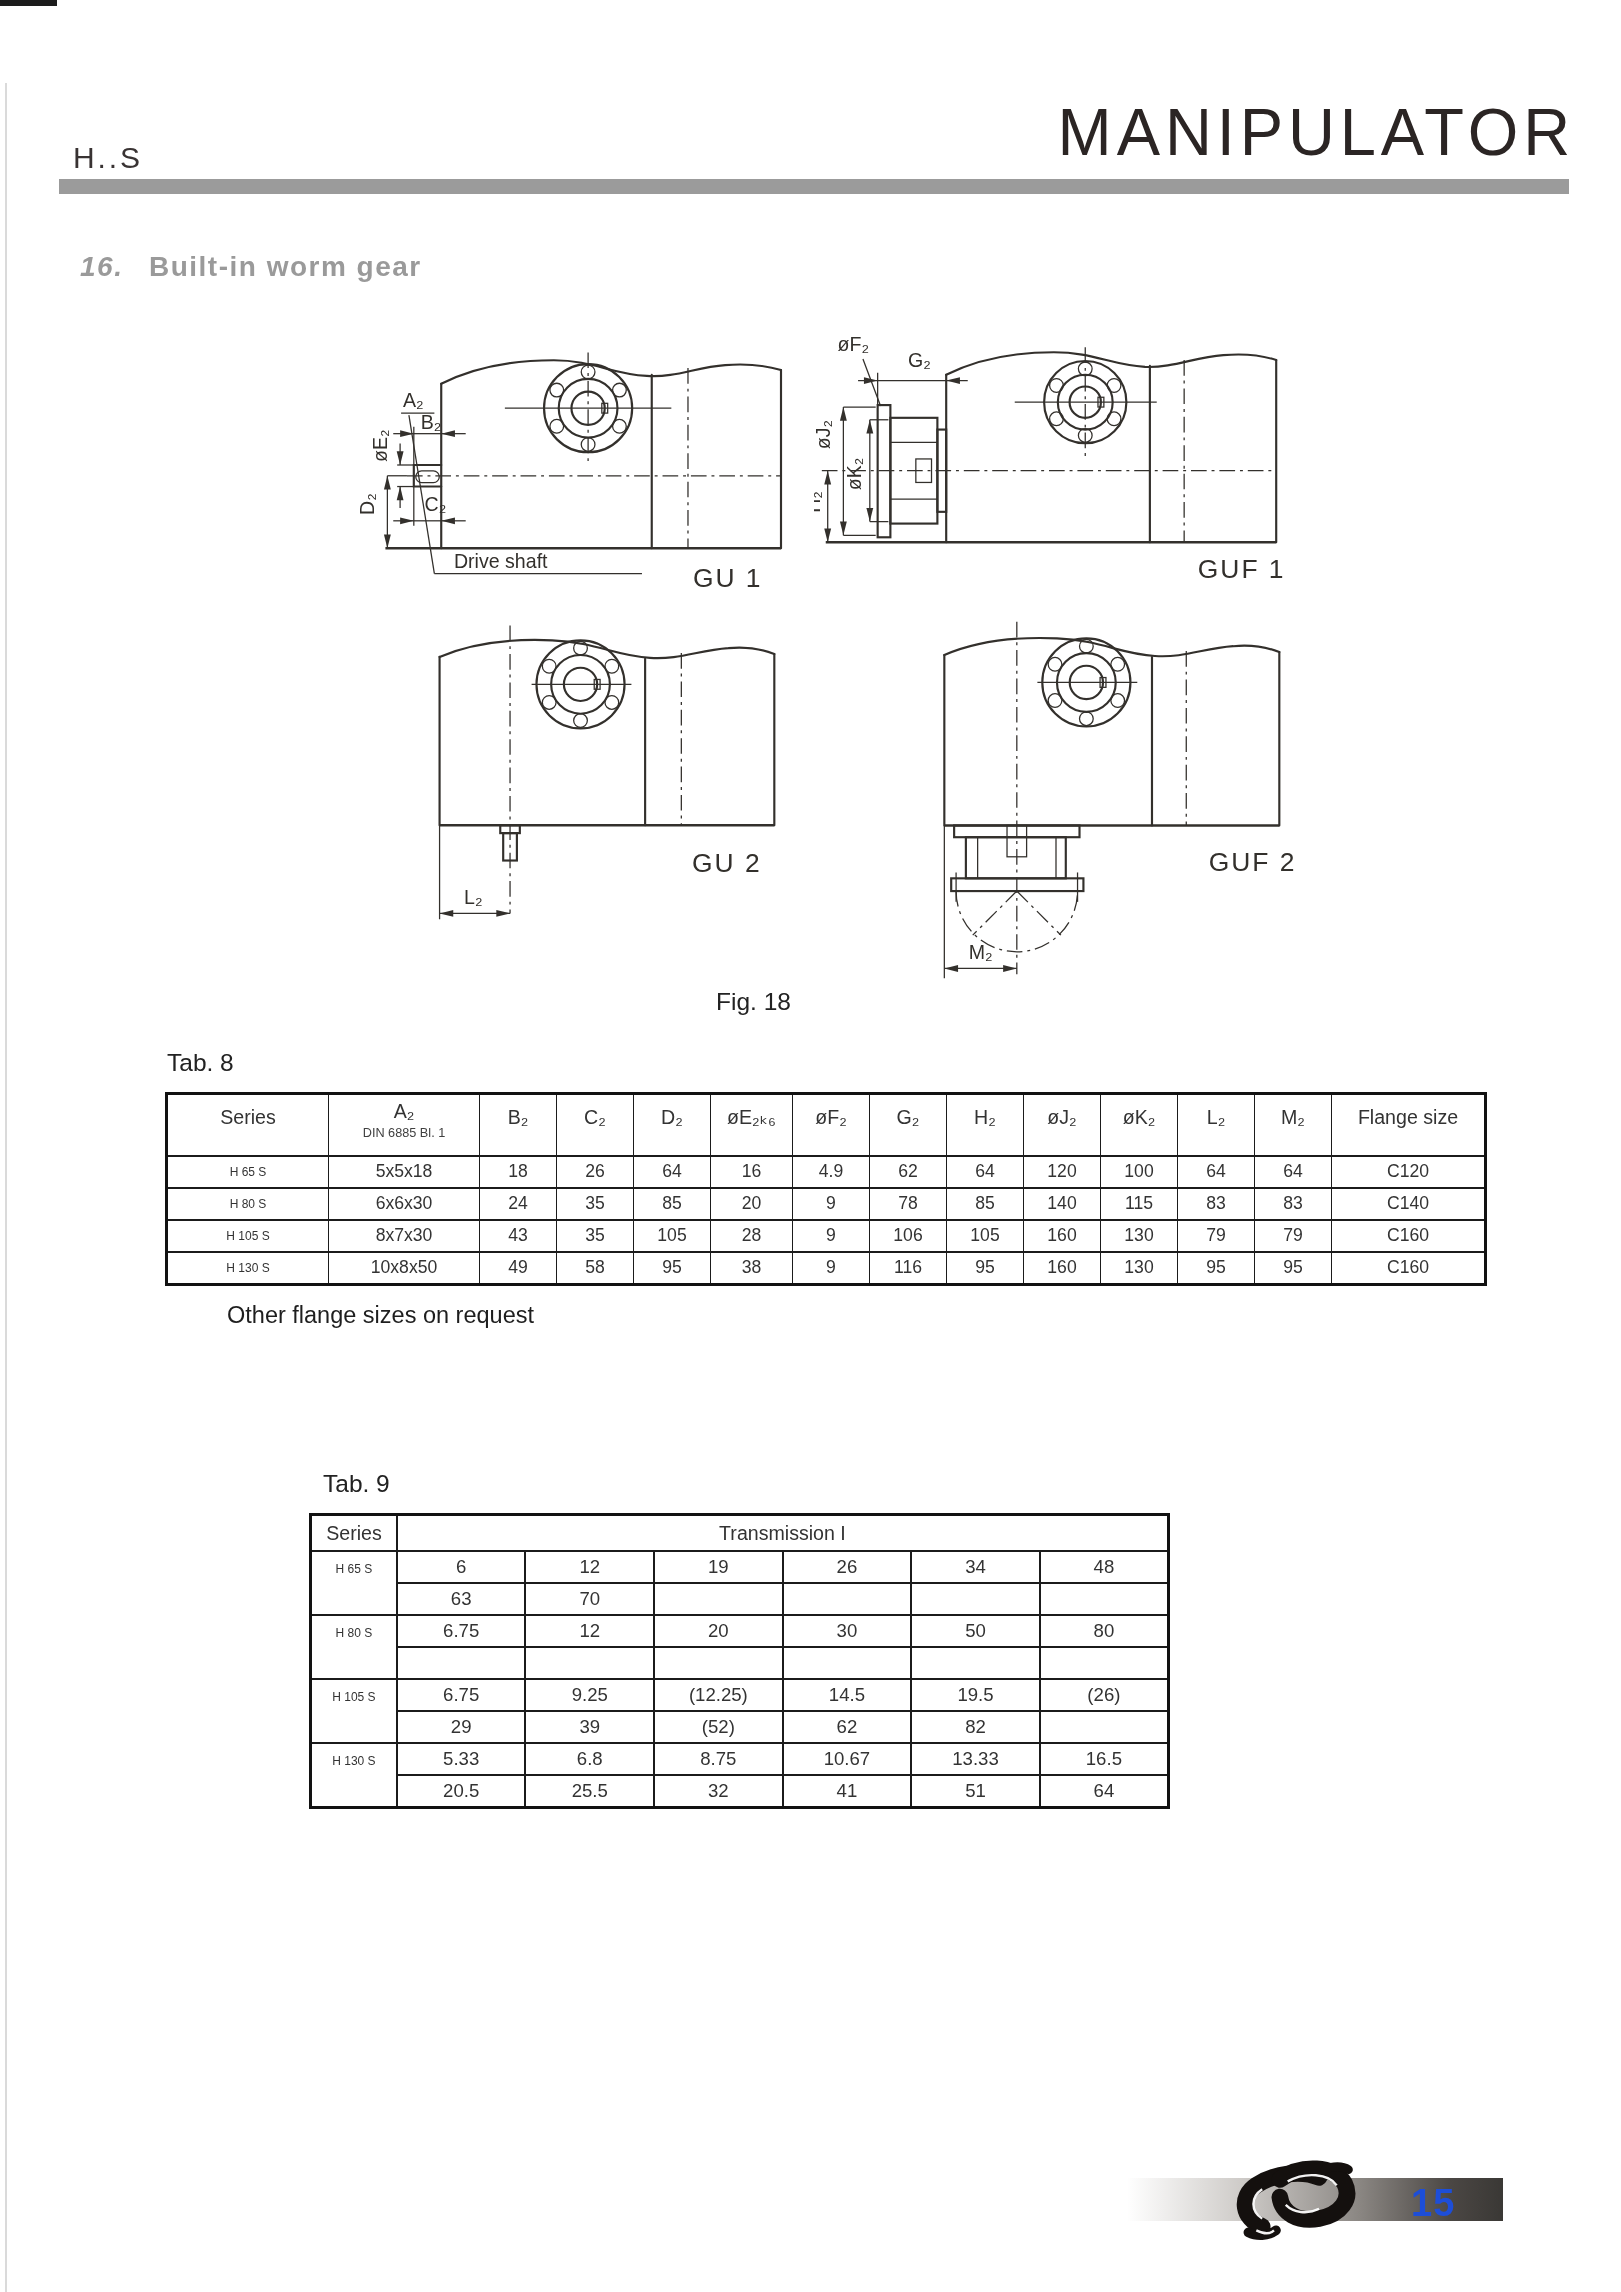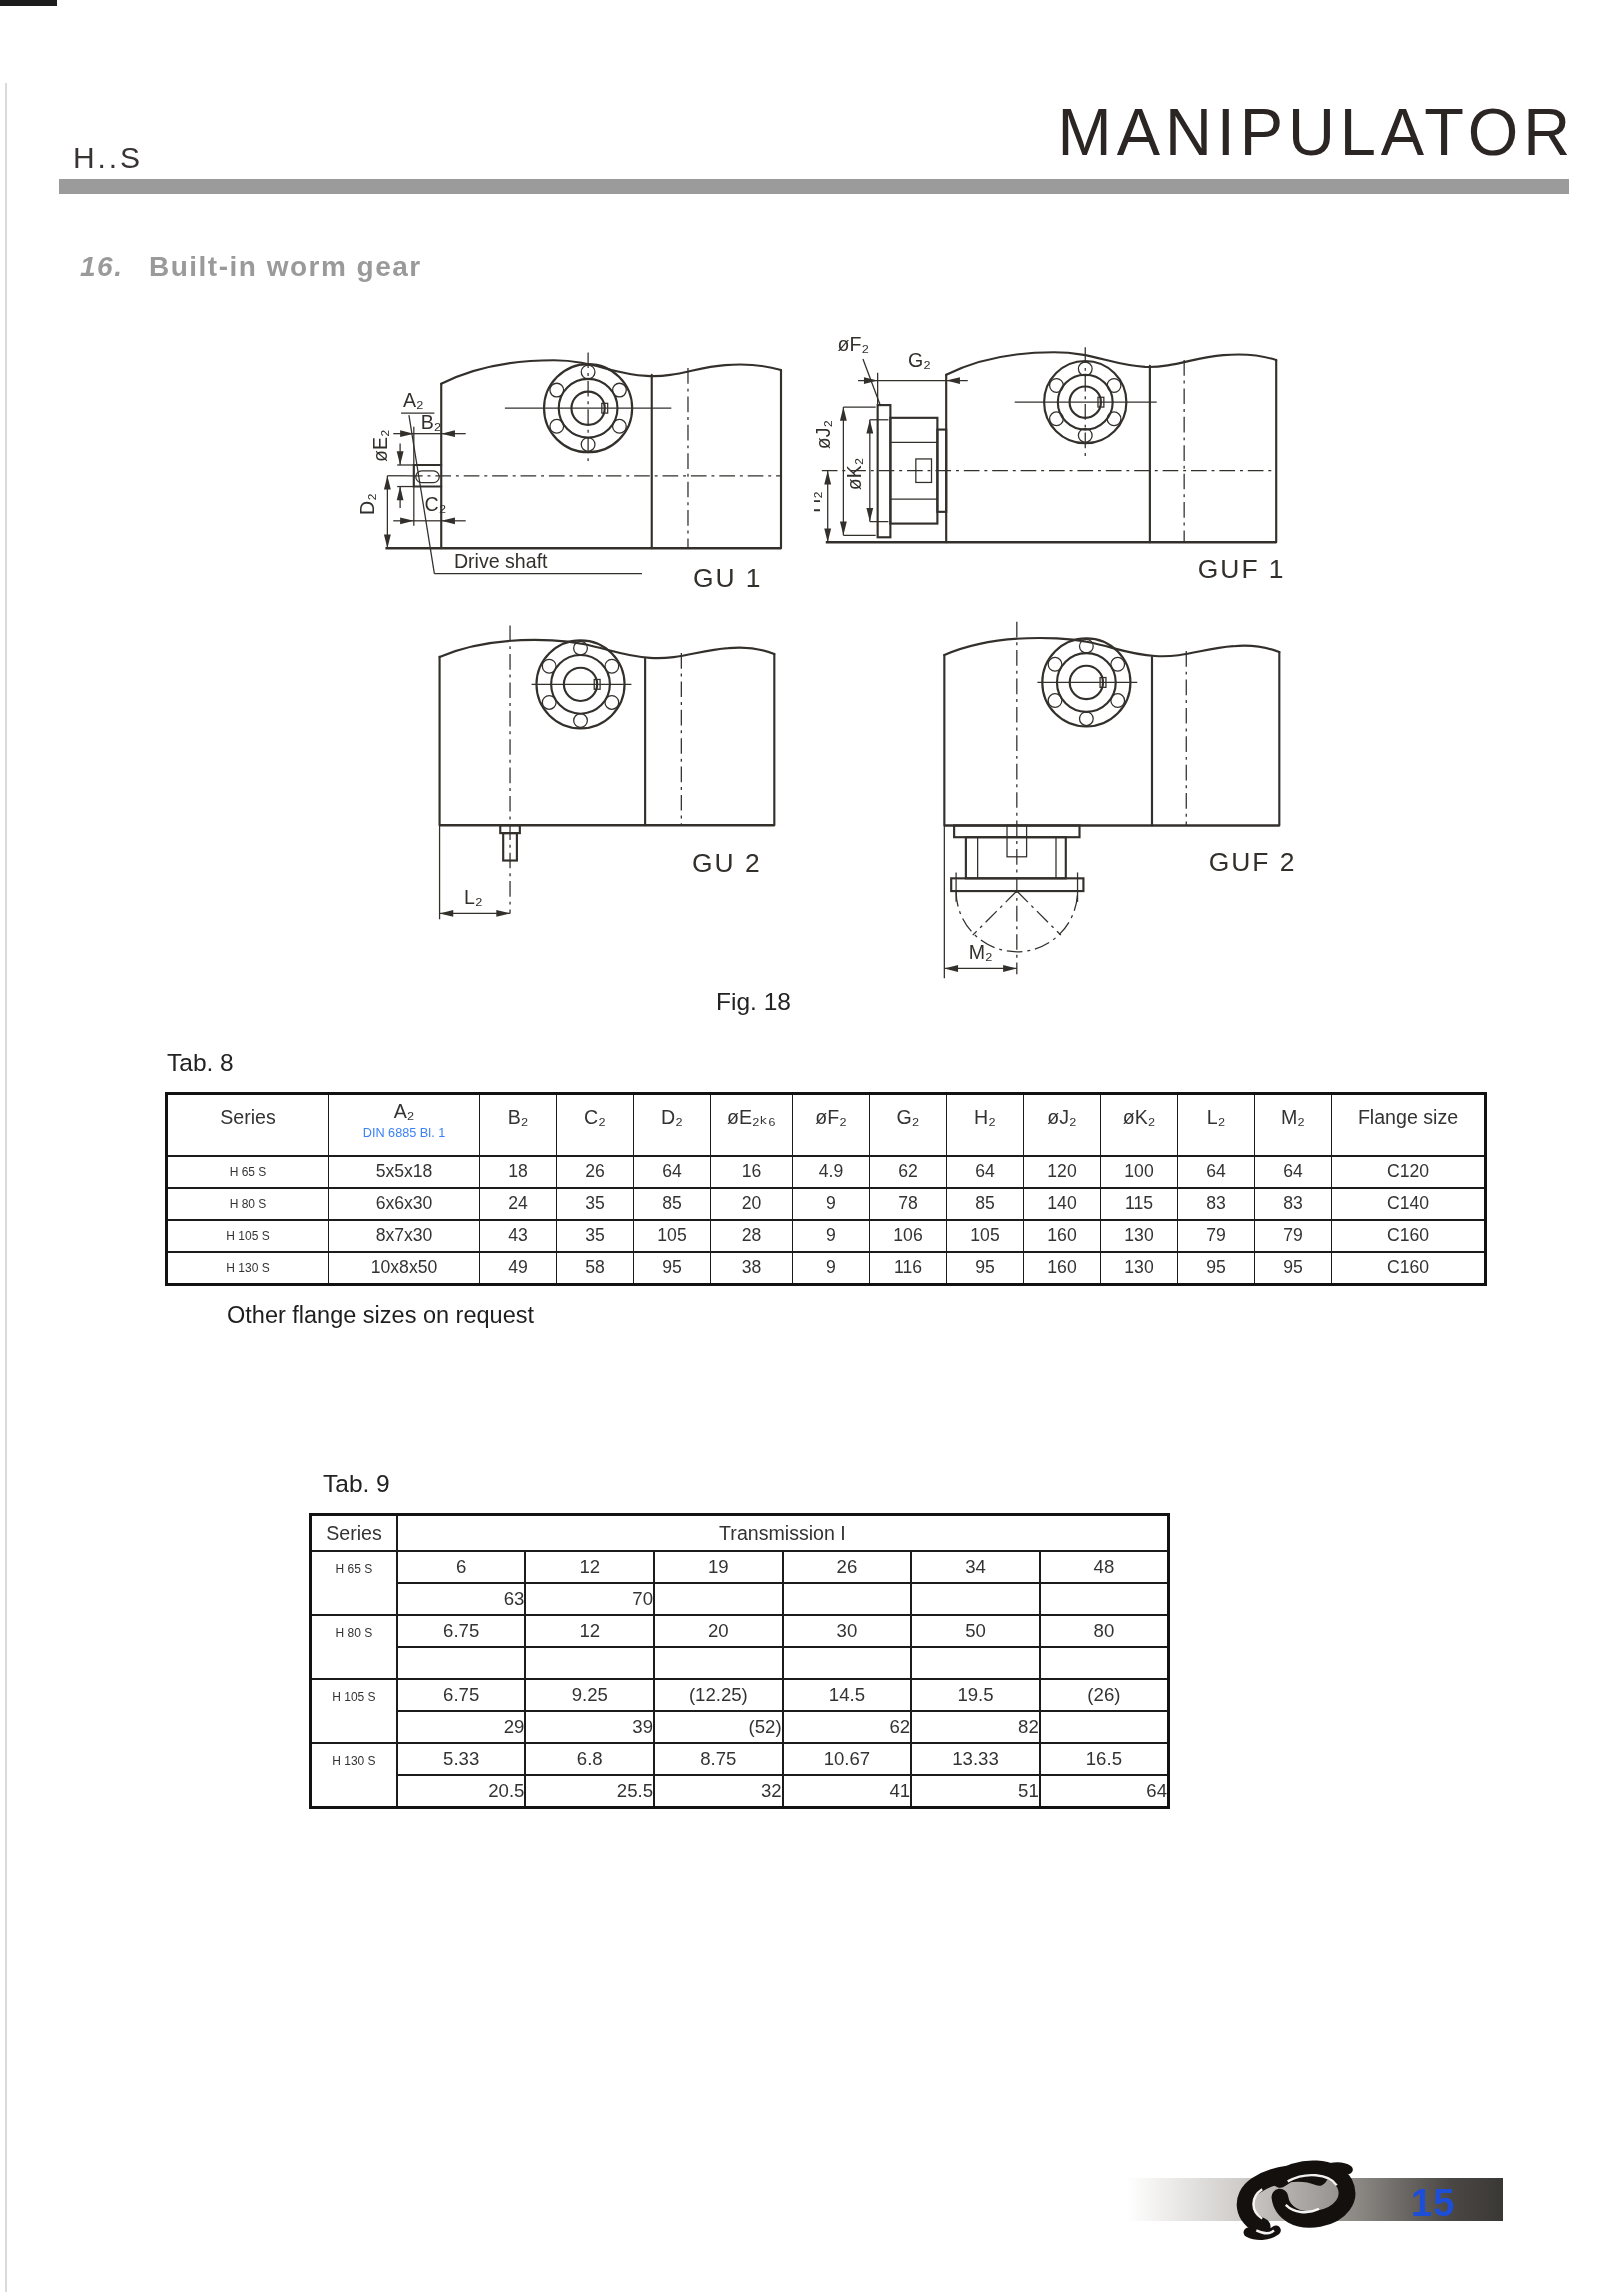--- a/index.html
+++ b/index.html
@@ -37,29 +37,29 @@
   .drw text.cap{font-size:27px;letter-spacing:2px;}
   .drw text.small{font-size:20px;}
 
   
   table{border-collapse:collapse;table-layout:fixed;background:#fff;}
   .t8{position:absolute;left:165px;top:1092px;width:1318px;border:3.4px solid #121212;}
   .t8 th,.t8 td{border:1.6px solid #1b1b1b;border-top-width:2.5px;border-bottom-width:2.5px;
       text-align:center;font-size:17.6px;color:#333;padding:0;height:30px;overflow:hidden;white-space:nowrap;font-weight:normal;}
   .t8 thead th{height:49px;vertical-align:top;padding-top:10.8px;font-size:19.6px;border-bottom-width:2.9px;}
   .t8 thead th.h-a2{padding-top:4.9px;}
-  .t8 .subnote{font-size:12.7px;color:#3b82f6;margin-top:2.9px;letter-spacing:0;}
+  .t8 .subnote{font-size:12.7px;color:#404040;margin-top:2.9px;letter-spacing:0;}
   .t8 td.ser,.t9 td.ser{font-size:12px;margin-left:44px;}
 
   .t9{position:absolute;left:309px;top:1513px;width:861px;border:3.4px solid #121212;}
   .t9 th,.t9 td{border:2px solid #1b1b1b;text-align:center;font-size:18.6px;color:#333;
       padding:0;height:30px;overflow:hidden;white-space:nowrap;font-weight:normal;}
   .t9 thead th{height:34px;font-size:19.6px;border-bottom-width:2.9px;}
   .t9 tr.g-top td{border-top-width:2.9px;}
-  .t9 tr.g-sub td{border-top-width:1.6px;text-align:right;}
+  .t9 tr.g-sub td{border-top-width:1.6px;}
   .t9 td.ser{vertical-align:top;padding-top:2.9px;line-height:28px;border-right-width:2.5px;}
 
   
   .fbar{position:absolute;left:1127px;top:2178px;width:376px;height:43px;
         background:linear-gradient(90deg,#ffffff 0%,#cfccc9 30%,#8a8682 62%,#4b4744 86%,#3a3835 100%);}
   .flogo{position:absolute;left:1223px;top:2148px;width:147px;height:103px;}
   .pnum{position:absolute;left:1411px;top:2182px;font-size:38px;font-weight:bold;color:#1d4ed8;letter-spacing:1px;}
 </style>
 </head>
 <body>

